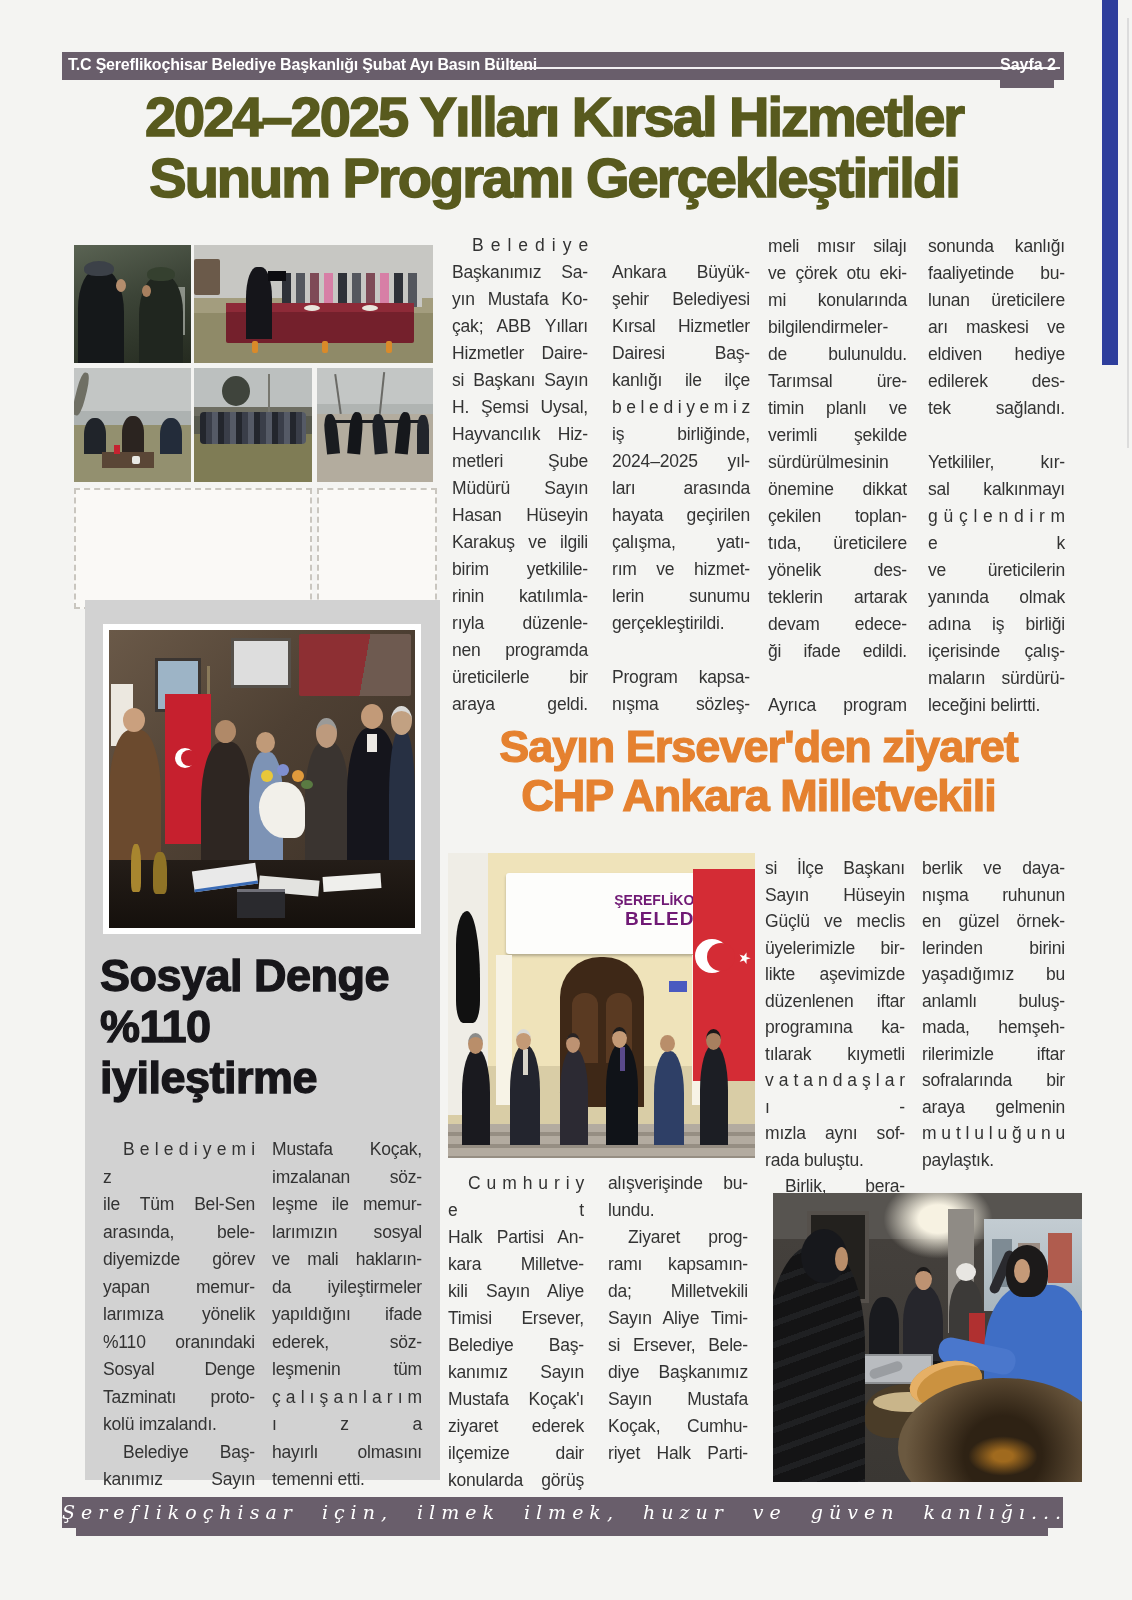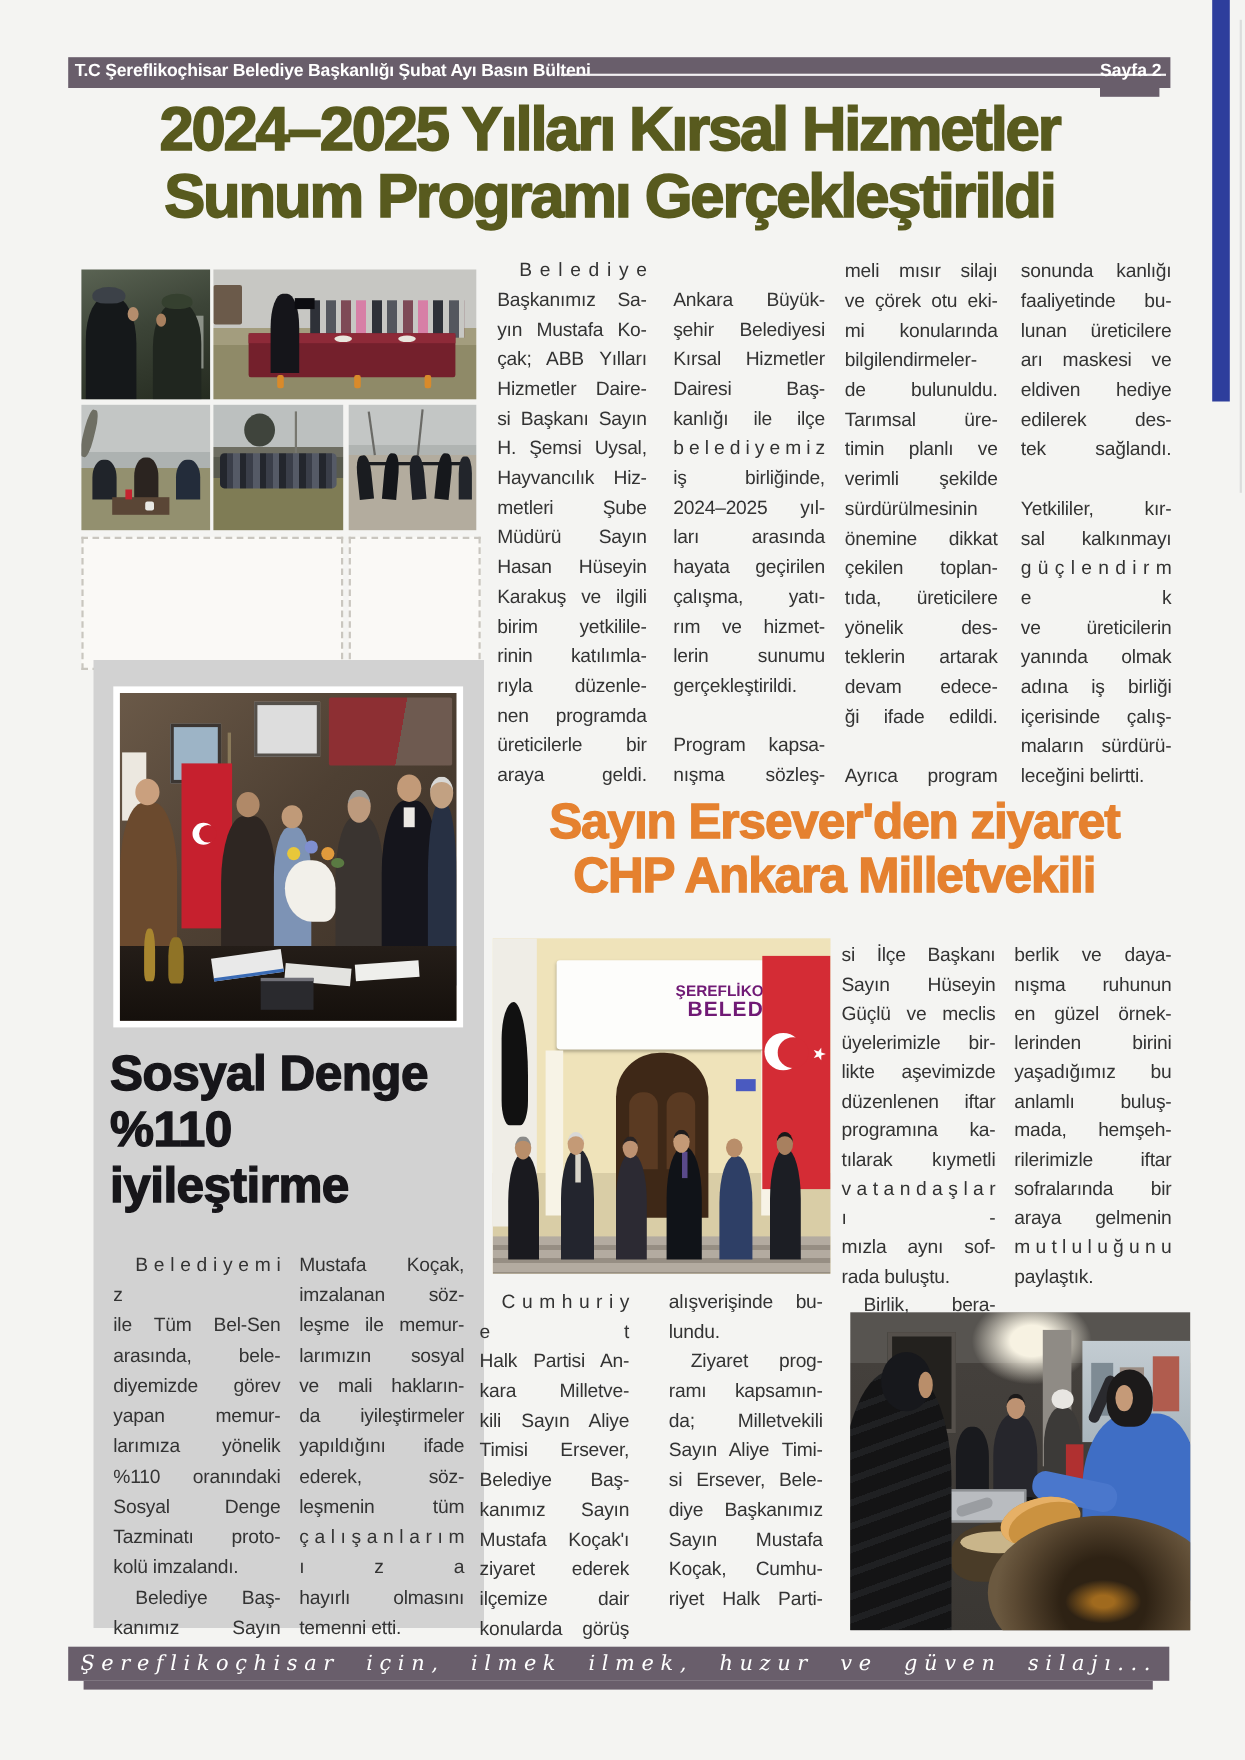--- a/index.html
+++ b/index.html
@@ -338,21 +338,21 @@
     <div class="jline">lerinden birini</div>
     <div class="jline">yaşadığımız bu</div>
     <div class="jline">anlamlı buluş-</div>
     <div class="jline">mada, hemşeh-</div>
     <div class="jline">rilerimizle iftar</div>
     <div class="jline">sofralarında bir</div>
     <div class="jline">araya gelmenin</div>
     <div class="jline">m u t l u l u ğ u n u</div>
     <div class="jline noj">paylaştık.</div>
   </div>
-<div class="col" style="left:436px;top:1170px;width:136px;">
+<div class="col" style="left:448px;top:1170px;width:136px;">
     <div class="jline ind">C u m h u r i y e t</div>
     <div class="jline">Halk Partisi An-</div>
     <div class="jline">kara Milletve-</div>
     <div class="jline">kili Sayın Aliye</div>
     <div class="jline">Timisi Ersever,</div>
     <div class="jline">Belediye Baş-</div>
     <div class="jline">kanımız Sayın</div>
     <div class="jline">Mustafa Koçak'ı</div>
     <div class="jline">ziyaret ederek</div>
     <div class="jline">ilçemize dair</div>
@@ -398,15 +398,15 @@
   <div class="e" style="left:136px;bottom:78px;width:74px;height:42px;background:#cb9240;border-radius:50%;transform:rotate(-14deg);box-shadow:inset 6px 6px 0 #e6b066;"></div>
   <div class="e" style="right:-26px;bottom:-36px;width:210px;height:140px;border-radius:50%;background:radial-gradient(circle at 50% 55%,#2e2214 30%,#5c4a33 62%,#6b5940 75%);"></div>
   <div class="e" style="right:44px;bottom:6px;width:70px;height:40px;background:radial-gradient(#a06a1e 20%,rgba(160,106,30,0) 70%);"></div>
   <div class="e" style="left:-8px;top:52px;width:100px;height:237px;border-radius:48% 42% 0 0;background:repeating-linear-gradient(160deg,#141415 0 14px,#1f2022 14px 20px);"></div>
   <div class="e" style="left:28px;top:36px;width:46px;height:54px;background:#17181c;border-radius:50%;"></div>
   <div class="e" style="left:62px;top:54px;width:13px;height:24px;background:#b98e6a;border-radius:50%;"></div>
   <div class="e" style="left:96px;top:172px;width:34px;height:10px;background:#9a9da1;border-radius:5px;transform:rotate(-18deg);"></div>
 </div>
 
 <footer class="abs footbar">
-  <span>Şereflikoçhisar için, ilmek ilmek, huzur ve güven silajı...</span>
+  <span>Şereflikoçhisar için, ilmek ilmek, huzur ve güven kanlığı...</span>
 </footer>
 <div class="abs footbar-step"></div>
 
 </body></html>

